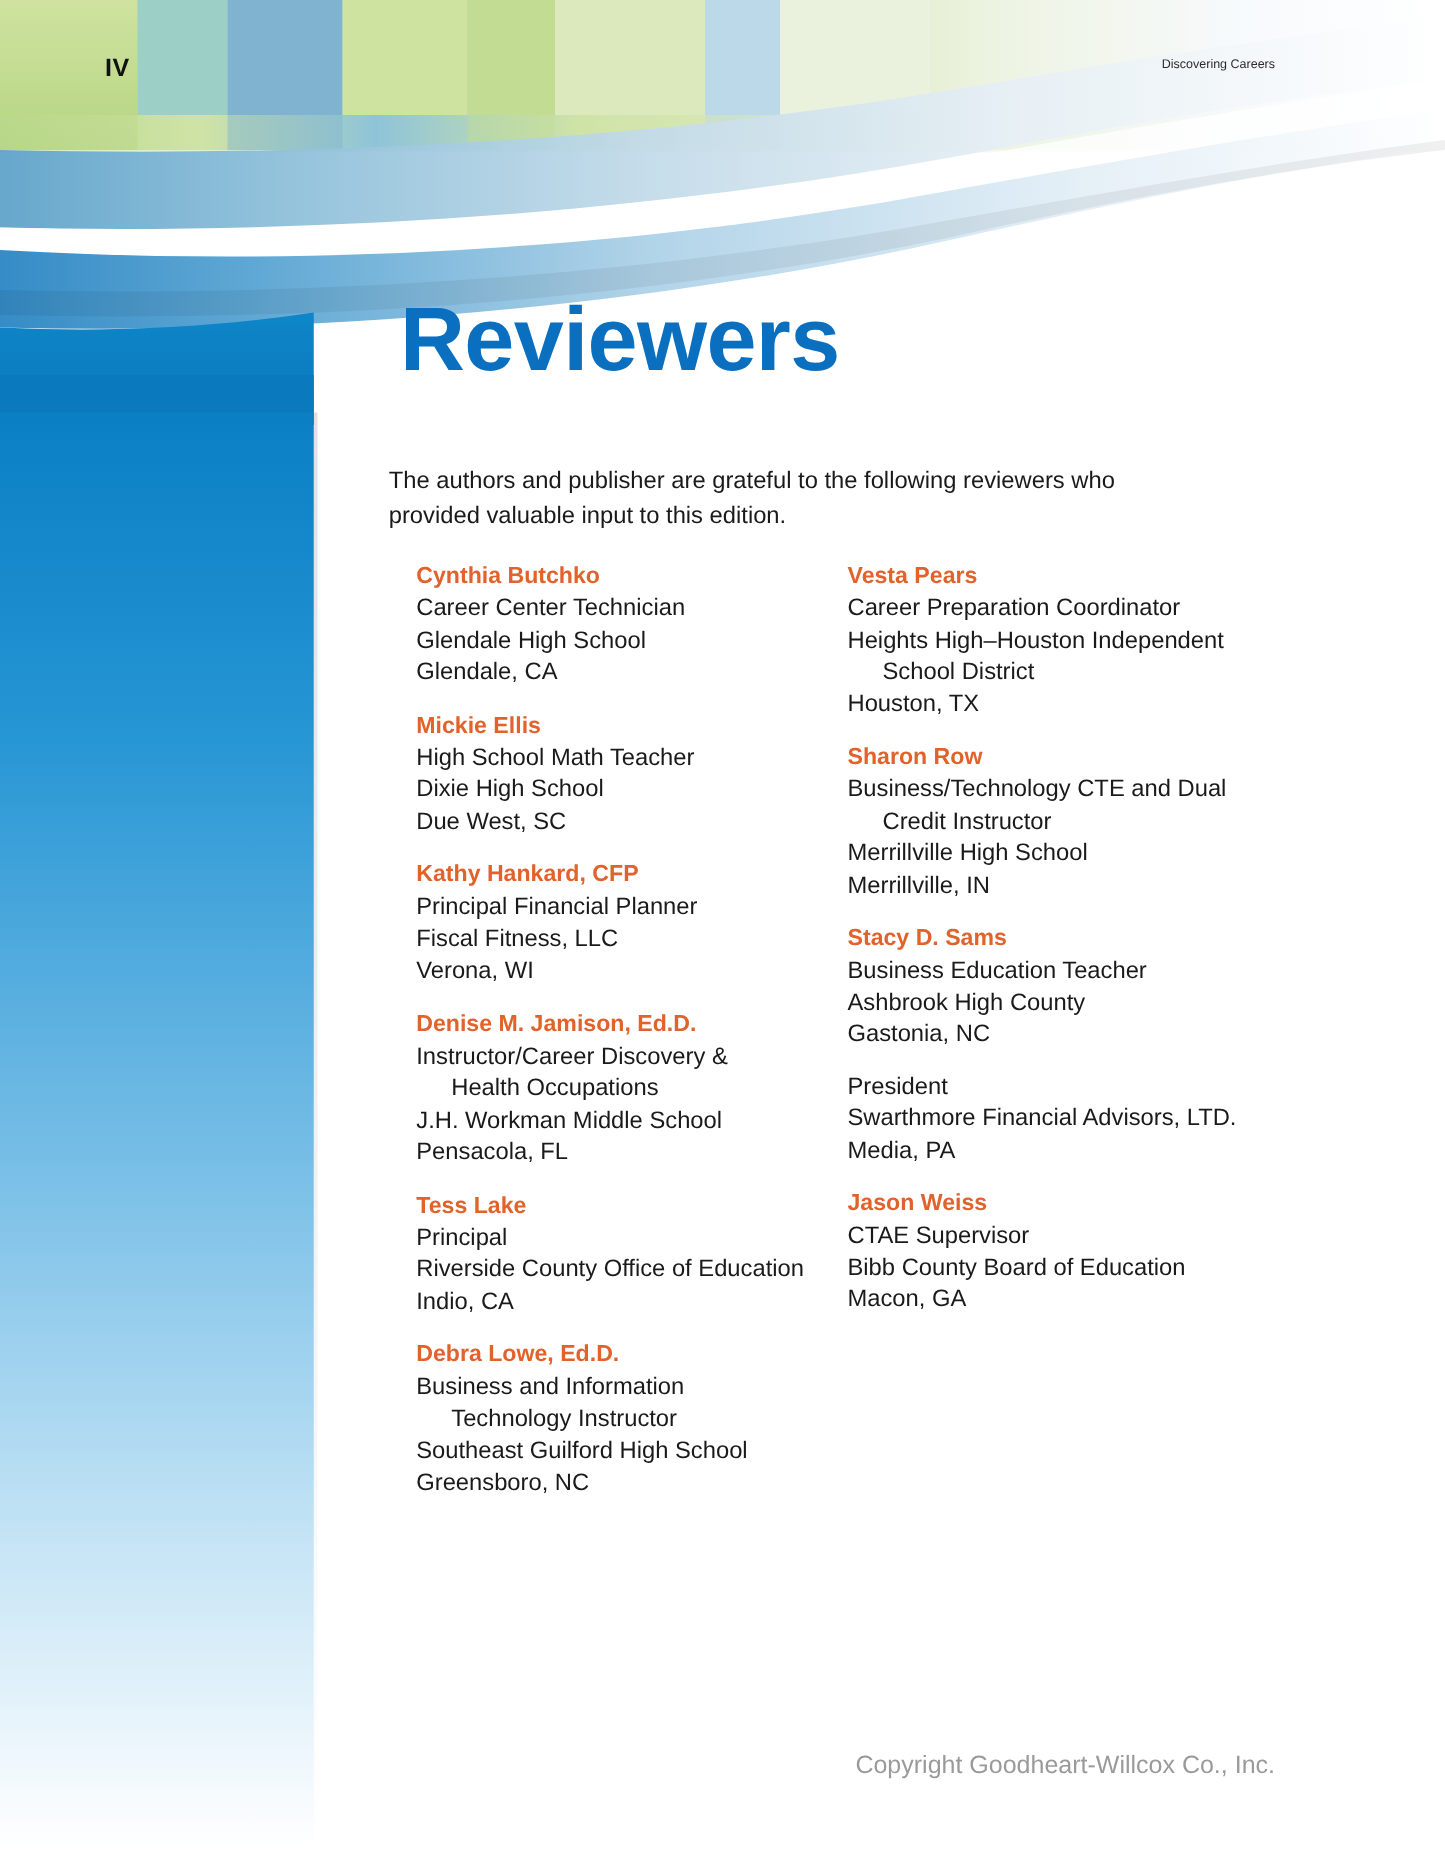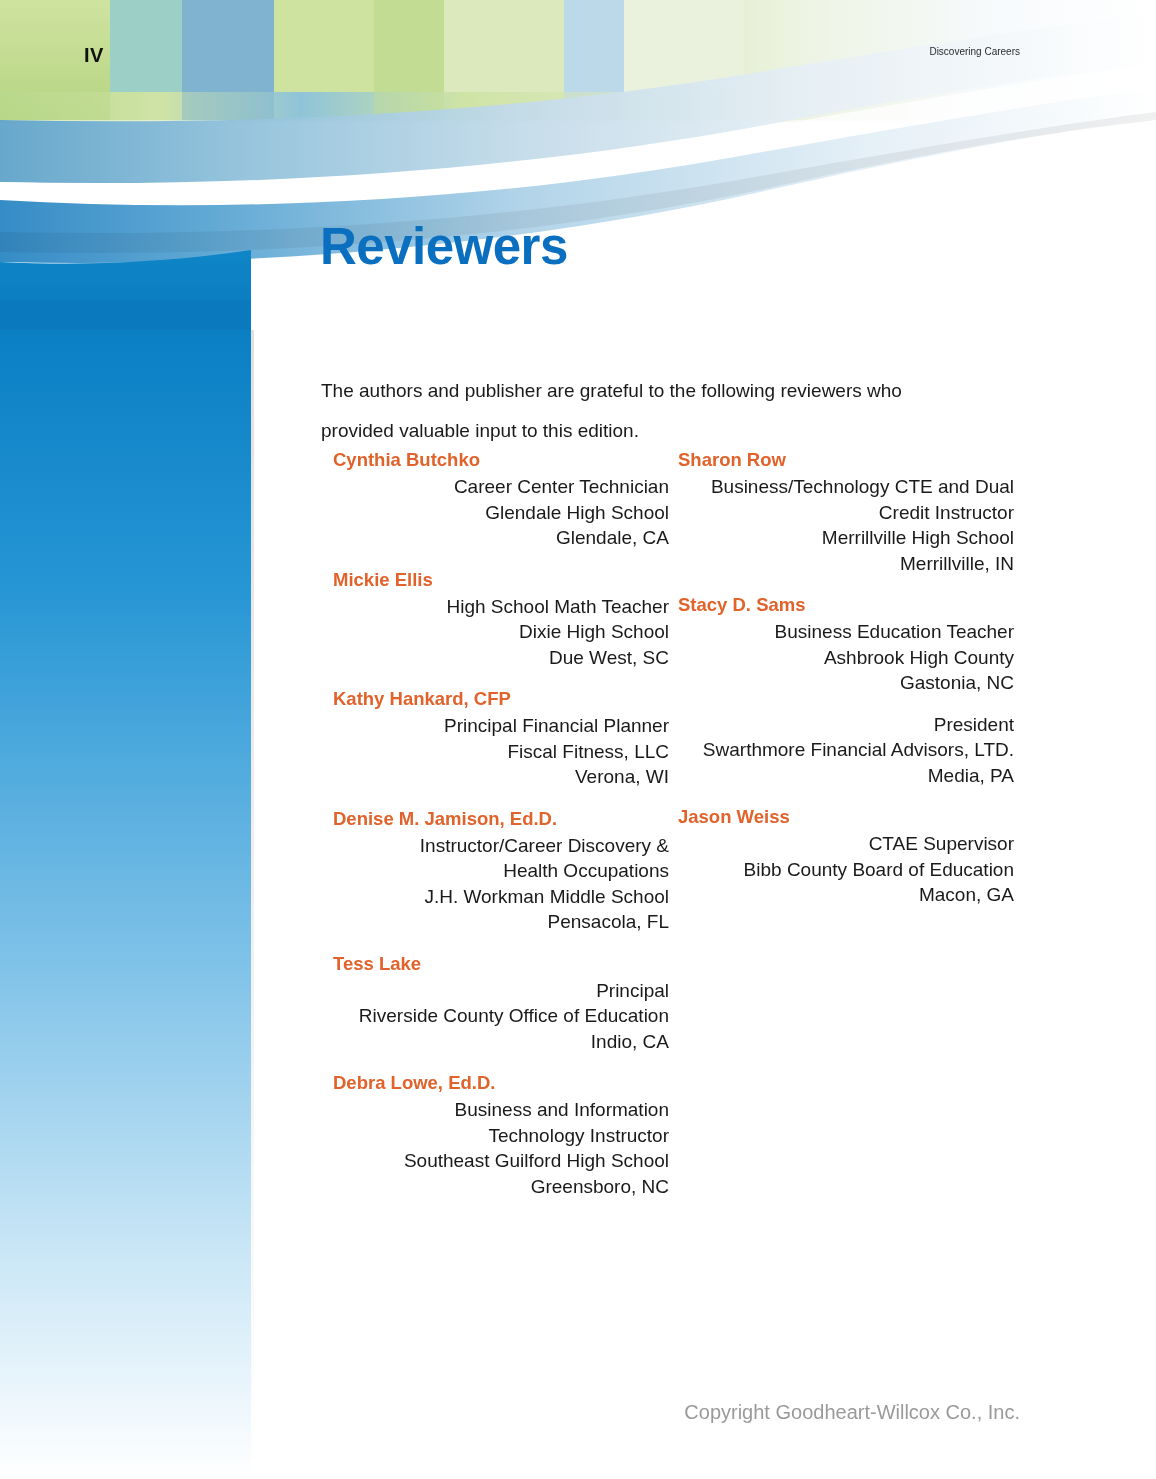--- a/index.html
+++ b/index.html
@@ -61,34 +61,34 @@
     top: 46px;
     font-size: 10px;
     color: #2b2b2b;
   }
 
   
   .page-title {
     position: absolute;
     left: 320px;
     top: 183px;
-    font-size: 51px;
+    font-size: 72px;
     font-weight: bold;
     color: #0b6fc0;
     letter-spacing: -0.5px;
   }
 
   
   .intro {
     position: absolute;
-    left: 321px;
+    left: 311px;
     top: 352px;
     width: 650px;
     font-size: 19px;
-    line-height: 40px;
+    line-height: 28px;
     color: #1a1a1a;
   }
 
   
   .columns {
     position: absolute;
     left: 321px;
     top: 447px;
     width: 700px;
   }
@@ -106,21 +106,20 @@
     font-weight: bold;
     color: #e1622a;
     line-height: 26px;
     margin-bottom: 1px;
   }
   .entry-line {
     font-size: 19px;
     color: #1a1a1a;
     line-height: 25.5px;
     white-space: pre;
-    text-align: right;
   }
   .entry-line.indent { padding-left: 28px; }
 
   
   .copyright {
     position: absolute;
     right: 136px;
     bottom: 55px;
     font-size: 20px;
     color: #9a9a9a;
@@ -234,20 +233,27 @@
       <div class="entry">
         <div class="entry-name">Debra Lowe, Ed.D.</div>
         <div class="entry-line">Business and Information</div>
         <div class="entry-line indent">Technology Instructor</div>
         <div class="entry-line">Southeast Guilford High School</div>
         <div class="entry-line">Greensboro, NC</div>
       </div>
     </div>
   <div class="col col-right" id="col-right">
       <div class="entry">
+        <div class="entry-name">Vesta Pears</div>
+        <div class="entry-line">Career Preparation Coordinator</div>
+        <div class="entry-line">Heights High–Houston Independent</div>
+        <div class="entry-line indent">School District</div>
+        <div class="entry-line">Houston, TX</div>
+      </div>
+      <div class="entry">
         <div class="entry-name">Sharon Row</div>
         <div class="entry-line">Business/Technology CTE and Dual</div>
         <div class="entry-line indent">Credit Instructor</div>
         <div class="entry-line">Merrillville High School</div>
         <div class="entry-line">Merrillville, IN</div>
       </div>
       <div class="entry">
         <div class="entry-name">Stacy D. Sams</div>
         <div class="entry-line">Business Education Teacher</div>
         <div class="entry-line">Ashbrook High County</div>

